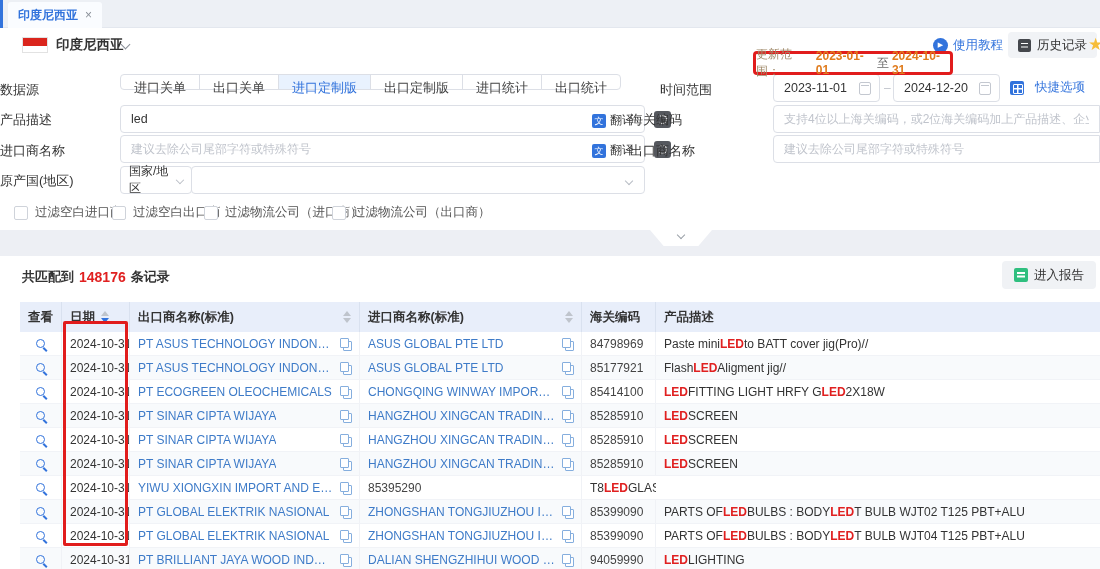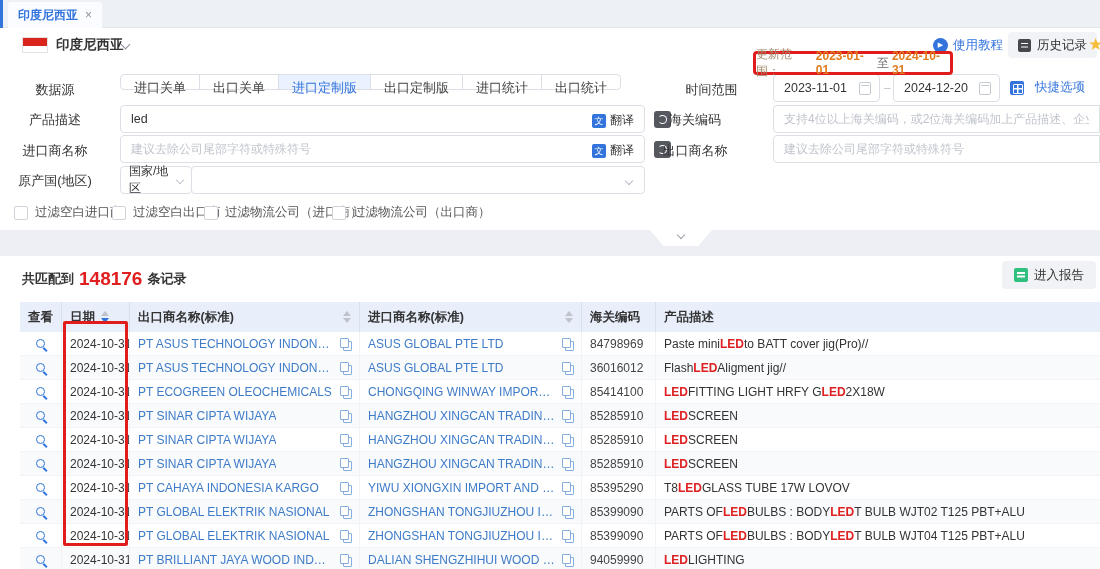--- a/index.html
+++ b/index.html
@@ -31,21 +31,21 @@
   .fav-star{position:absolute;left:1088px;top:6px;color:#f6bd3a;font-size:17px;}
   
   .redbox{position:absolute;border:3px solid #e11c1c;z-index:6;pointer-events:none;}
   .update-box{left:753px;top:51px;width:200px;height:24px;border-radius:4px;display:flex;align-items:center;justify-content:center;gap:3px;pointer-events:none;background:transparent;}
   .update-label{color:#a08a6a;font-size:12px;}
   .update-date{color:#e07c1e;font-size:12px;font-weight:700;}
   .update-to{color:#6b6b6b;font-size:12px;}
   .datecol-box{left:63px;top:321px;width:65px;height:225px;border-radius:2px;}
   
   .form{position:absolute;left:0;top:62px;width:1100px;height:168px;background:#fff;}
-  .flabel{position:absolute;text-align:center;font-size:13px;color:#333;line-height:16px;}
+  .flabel{position:absolute;text-align:left;font-size:13px;color:#333;line-height:16px;}
   .seg-group{position:absolute;left:120px;top:12px;height:28px;display:flex;}
   .seg{height:16px;line-height:26px;padding:0 13px;border:1px solid #dcdfe6;margin-left:-1px;font-size:13px;color:#444;background:#fff;cursor:pointer;white-space:nowrap;}
   .seg:first-child{border-radius:4px 0 0 4px;margin-left:0;}
   .seg:last-child{border-radius:0 4px 4px 0;}
   .seg.active{background:#e9f2fe;color:#3273dc;}
   .input{position:absolute;height:28px;border:1px solid #dcdfe6;border-radius:4px;background:#fff;display:flex;align-items:center;padding:0 10px;font-size:12.5px;color:#333;}
   .placeholder{color:#c0c4cc;font-size:12px;white-space:nowrap;overflow:hidden;}
   .cal-icon{position:absolute;right:8px;top:7px;width:12px;height:13px;border:1px solid #c4c8d0;border-radius:2px;}
   .cal-icon::before{content:"";position:absolute;left:1px;top:2px;width:8px;height:1px;background:#c4c8d0;}
   .range-dash{position:absolute;left:884px;top:19px;color:#c0c4cc;font-size:12px;}
@@ -68,21 +68,21 @@
   .cbx{width:14px;height:14px;border:1px solid #cfd3da;border-radius:2px;background:#fff;}
   .cbx-label{font-size:12.5px;color:#555;}
   
   .grayband{position:absolute;left:0;top:230px;width:1100px;height:26px;background:#edeff4;}
   .collapse-tab{position:absolute;left:650px;top:230px;width:62px;height:16px;background:#fff;clip-path:polygon(0 0,100% 0,78% 100%,22% 100%);display:flex;align-items:flex-start;justify-content:center;cursor:pointer;}
   .collapse-tab .chev{width:6px;height:6px;border-color:#9aa0a8;margin-top:2px;}
   
   .results{position:absolute;left:0;top:256px;width:1100px;height:313px;background:#fff;}
   .match-line{position:absolute;left:22px;top:12px;display:flex;align-items:center;gap:5px;}
   .match-prefix,.match-suffix{font-size:13px;font-weight:700;color:#333;}
-  .match-count{font-size:19px;font-weight:700;color:#e02020;}
+  .match-count{font-size:14px;font-weight:700;color:#e02020;}
   .report-btn{position:absolute;left:1002px;top:5px;height:28px;padding:0 12px;background:#f0f2f5;border-radius:4px;display:flex;align-items:center;gap:6px;cursor:pointer;}
   .report-icon{position:relative;width:14px;height:14px;border-radius:2px;background:#2fbf7f;}
   .report-icon::before{content:"";position:absolute;left:3px;top:4px;width:8px;height:1.5px;background:#fff;box-shadow:0 3.5px 0 #fff;}
   .report-text{font-size:12.5px;color:#333;}
   
   .tbl{position:absolute;left:20px;top:46px;width:1080px;}
   .thead,.trow{display:grid;grid-template-columns:42px 68px 230px 222px 74px 1fr;}
   .thead{height:30px;background:#e8eefa;}
   .th{display:flex;align-items:center;padding:0 8px;font-size:12.5px;font-weight:700;color:#333;border-right:1px solid #d9e1ef;white-space:nowrap;}
   .th:last-child{border-right:none;}
@@ -303,21 +303,21 @@
           </div>
     <div class="td c-date">2024-10-31</div>
     <div class="td">
       <span class="lnk imp-name">PT ASUS TECHNOLOGY INDONESIA BA...</span>
       <span class="copy"></span>
     </div>
     <div class="td">
       <span class="lnk exp-name">ASUS GLOBAL PTE LTD</span>
       <span class="copy"></span>
     </div>
-    <div class="td hs c-hs">36016012</div>
+    <div class="td hs c-hs">85177921</div>
     <div class="td c-prod">
             <span>Flash </span>
             <span class="hl">LED</span>
             <span> Aligment jig//</span>
           </div>
   </div>
 
   <div class="trow">
     <div class="td center">
             <span class="mag"></span>
@@ -399,24 +399,20 @@
             <span> SCREEN</span>
           </div>
   </div>
 
   <div class="trow">
     <div class="td center">
             <span class="mag"></span>
           </div>
     <div class="td c-date">2024-10-31</div>
     <div class="td">
-      <span class="lnk imp-name">PT CAHAYA INDONESIA KARGO</span>
-      <span class="copy"></span>
-    </div>
-    <div class="td">
       <span class="lnk exp-name">YIWU XIONGXIN IMPORT AND EXPORT...</span>
       <span class="copy"></span>
     </div>
     <div class="td hs c-hs">85395290</div>
     <div class="td c-prod">
             <span>T8 </span>
             <span class="hl">LED</span>
             <span> GLASS TUBE 17W LOVOV</span>
           </div>
   </div>

